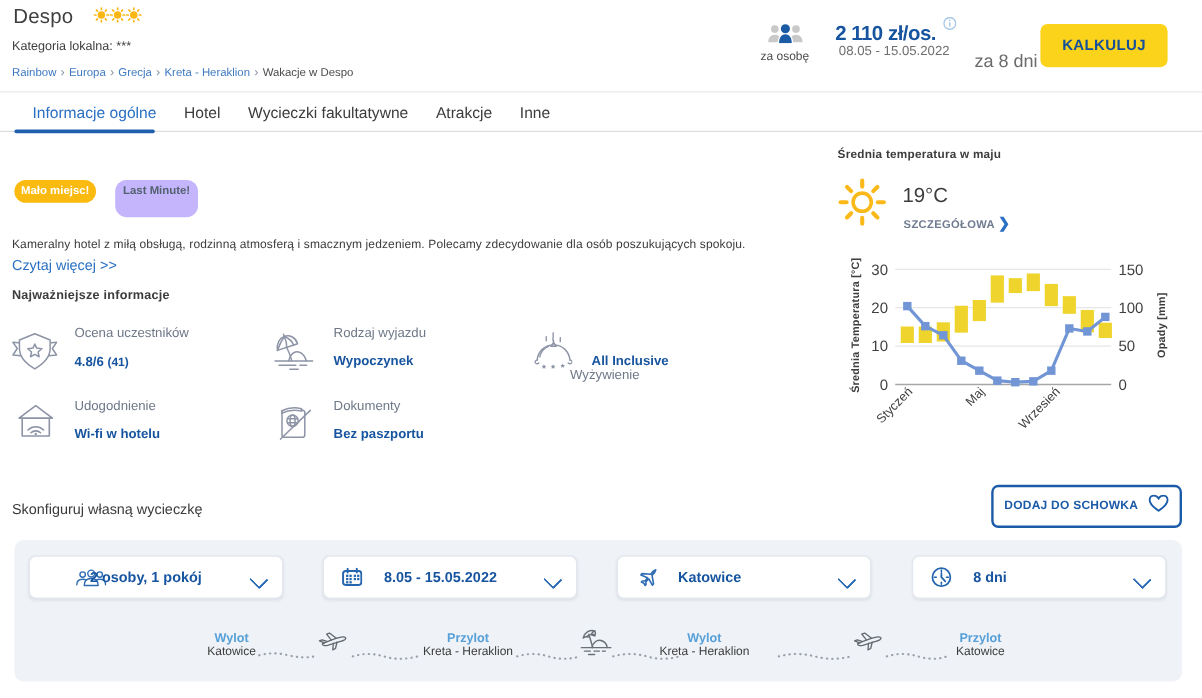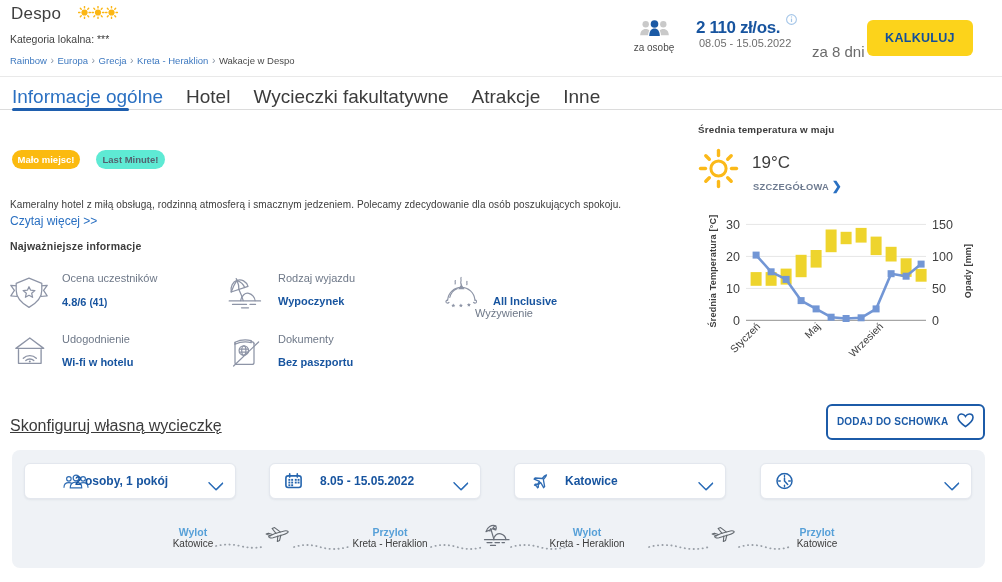--- a/index.html
+++ b/index.html
@@ -88,26 +88,26 @@
   </div>
   <div class="abs" style="left:699px; top:37px; width:92px; text-align:center; font-size:11px; white-space:nowrap; color:#6f6f6f;">08.05 - 15.05.2022</div>
   <div class="abs" style="left:812px; top:43px; font-size:15px; color:#6b6b6b;">za 8 dni</div>
   <div class="abs" id="crumbs" style="left:10px; top:54px; font-size:9.5px; color:#4a4a4a; white-space:nowrap;">
     <span style="color:#3e79c0;">Rainbow</span><span class="sep">›</span><span style="color:#3e79c0;">Europa</span><span class="sep">›</span><span style="color:#3e79c0;">Grecja</span><span class="sep">›</span><span style="color:#3e79c0;">Kreta - Heraklion</span><span class="sep">›</span><span>Wakacje w Despo</span>
   </div>
 
   <div class="abs" style="left:867px; top:20px; width:106px; height:36px; background:#fcd31b; border-radius:6px; text-align:center; line-height:36px; font-size:12.5px; font-weight:bold; color:#134f9b; letter-spacing:0.3px;">KALKULUJ</div>
   <div class="abs" style="left:0; top:76px; width:1002px; height:1px; background:#e9e9e9;"></div>
 
-  <div class="abs" id="tabs" style="left:12px; top:86px; font-size:19px; color:#3c3c3c; white-space:nowrap;"><span class="act">Informacje ogólne</span><span>Hotel</span><span>Wycieczki fakultatywne</span><span>Atrakcje</span><span>Inne</span></div>
+  <div class="abs" id="tabs" style="left:27px; top:86px; font-size:13px; color:#3c3c3c; white-space:nowrap;"><span class="act">Informacje ogólne</span><span>Hotel</span><span>Wycieczki fakultatywne</span><span>Atrakcje</span><span>Inne</span></div>
   <div class="abs" style="left:0; top:109px; width:1002px; height:1px; background:#dcdcdc;"></div>
   <div class="abs" id="tab-underline" style="left:12px; top:108px; width:117px; height:3px; background:#1f5fae; border-radius:2px;"></div>
 
   <div class="abs b" style="left:12px; top:150px; width:68px; height:19px; background:#fbba0f; border-radius:9.5px; color:#fff; font-size:9.5px; text-align:center; line-height:19px;">Mało miejsc!</div>
-  <div class="abs b" style="left:96px; top:150px; width:69px; height:19px; background:#5eead4; border-radius:9.5px; color:#53626f; font-size:9.5px; text-align:center; line-height:19px;">Last Minute!</div>
+  <div class="abs b" style="left:96px; top:150px; width:69px; height:31px; background:#c4b5fd; border-radius:9.5px; color:#53626f; font-size:9.5px; text-align:center; line-height:19px;">Last Minute!</div>
 
   <div class="abs" style="left:10px; top:198px; width:920px; font-size:10px; line-height:13px; letter-spacing:0.1px; color:#3c3c3c;">Kameralny hotel z miłą obsługą, rodzinną atmosferą i smacznym jedzeniem. Polecamy zdecydowanie dla osób poszukujących spokoju.</div>
   <div class="abs" style="left:10px; top:214px; font-size:12px; color:#2a70c2;">Czytaj więcej &gt;&gt;</div>
   <div class="abs b" style="left:10px; top:240px; font-size:10.5px; letter-spacing:0.2px; color:#3c3c3c;">Najważniejsze informacje</div>
 
   <div class="abs" id="ico-shield" style="left:10px; top:277px;">
     <svg width="38" height="32" viewBox="0 0 38 32" fill="none" stroke="#8d94a6" stroke-width="1.25" stroke-linejoin="round">
       <path d="M0.8 8.3 L7.3 8.9 L7.3 19.5 L0.8 18.8 L4.4 13.4 Z"></path>
       <path d="M37.2 8.3 L30.7 8.9 L30.7 19.5 L37.2 18.8 L33.6 13.4 Z"></path>
       <path d="M19 1.1 L31.8 6.3 L31.8 13.5 C31.8 19.5 27.5 25.5 19 30.4 C10.5 25.5 6.2 19.5 6.2 13.5 L6.2 6.3 Z" fill="#fff"></path>
@@ -250,21 +250,21 @@
             <text transform="translate(194,112) rotate(-45)">Wrzesień</text>
           </g>
       </g>
       <g font-size="9" font-weight="bold" fill="#3d3d3d" text-anchor="middle" letter-spacing="0.2">
         <text transform="translate(26,56) rotate(-90)">Średnia Temperatura [°C]</text>
         <text transform="translate(281,56) rotate(-90)">Opady [mm]</text>
       </g>
     </svg>
   </div>
 
-  <div class="abs" style="left:10px; top:417px; font-size:16px; color:#3b3b3b;text-decoration:underline;">Skonfiguruj własną wycieczkę</div>
+  <div class="abs" style="left:10px; top:417px; font-size:12px; color:#3b3b3b;">Skonfiguruj własną wycieczkę</div>
   <div class="abs" id="schowka" style="left:826px; top:404px; width:159px; height:36px; background:#fff; border:2px solid #1c5ba8; border-radius:6px; color:#1c5ba8; font-weight:bold; font-size:10px; text-align:center; line-height:32px; letter-spacing:0.2px;">DODAJ DO SCHOWKA <svg id="heart" style="display:inline-block; vertical-align:-3px; margin-left:6px;" width="17" height="15" viewBox="0 0 17 15" fill="none" stroke="#1c5ba8" stroke-width="1.6">
         <path d="M8.5 13.6 C3.2 10 1 7.2 1 4.6 C1 2.4 2.7 1 4.6 1 C6.2 1 7.6 2 8.5 3.4 C9.4 2 10.8 1 12.4 1 C14.3 1 16 2.4 16 4.6 C16 7.2 13.8 10 8.5 13.6 Z"></path>
       </svg></div>
 
   <div class="abs" style="left:12px; top:450px; width:973px; height:118px; background:#eff2f6; border-radius:8px;"></div>
   <div class="sel abs" style="left:24px;">
     <span class="sel-ico" id="ico-grp" style="left:38px;">
         <svg width="26" height="17" viewBox="0 0 31 20" fill="none" stroke="#2f6cb3" stroke-width="1.4" stroke-linecap="round" stroke-linejoin="round">
       <circle cx="7" cy="7.4" r="2.7"></circle>
           <path d="M1.2 17.6 q0 -5.6 5.8 -5.6 q2.2 0 3.6 0.9"></path>
@@ -317,20 +317,21 @@
       <circle cx="8.5" cy="8.5" r="7.5"></circle>
       <g stroke-width="1.3">
             <line x1="8.5" y1="2.6" x2="8.5" y2="4.3"></line>
             <line x1="8.5" y1="12.7" x2="8.5" y2="14.4"></line>
             <line x1="2.6" y1="8.5" x2="4.3" y2="8.5"></line>
             <line x1="12.7" y1="8.5" x2="14.4" y2="8.5"></line>
           </g>
       <path d="M8.5 5.6 L8.5 8.5 L11.7 12"></path>
     </svg>
       </span>
+      <span class="sel-txt">8 dni</span>
       <span class="chev"></span>
   </div>
 
   <div class="rlbl" style="left:133px; top:527px; width:120px;">
       <span class="t">Wylot</span>
       <span class="c">Katowice</span>
     </div>
   <div class="rlbl" style="left:330px; top:527px; width:120px;">
       <span class="t">Przylot</span>
       <span class="c">Kreta - Heraklion</span>

